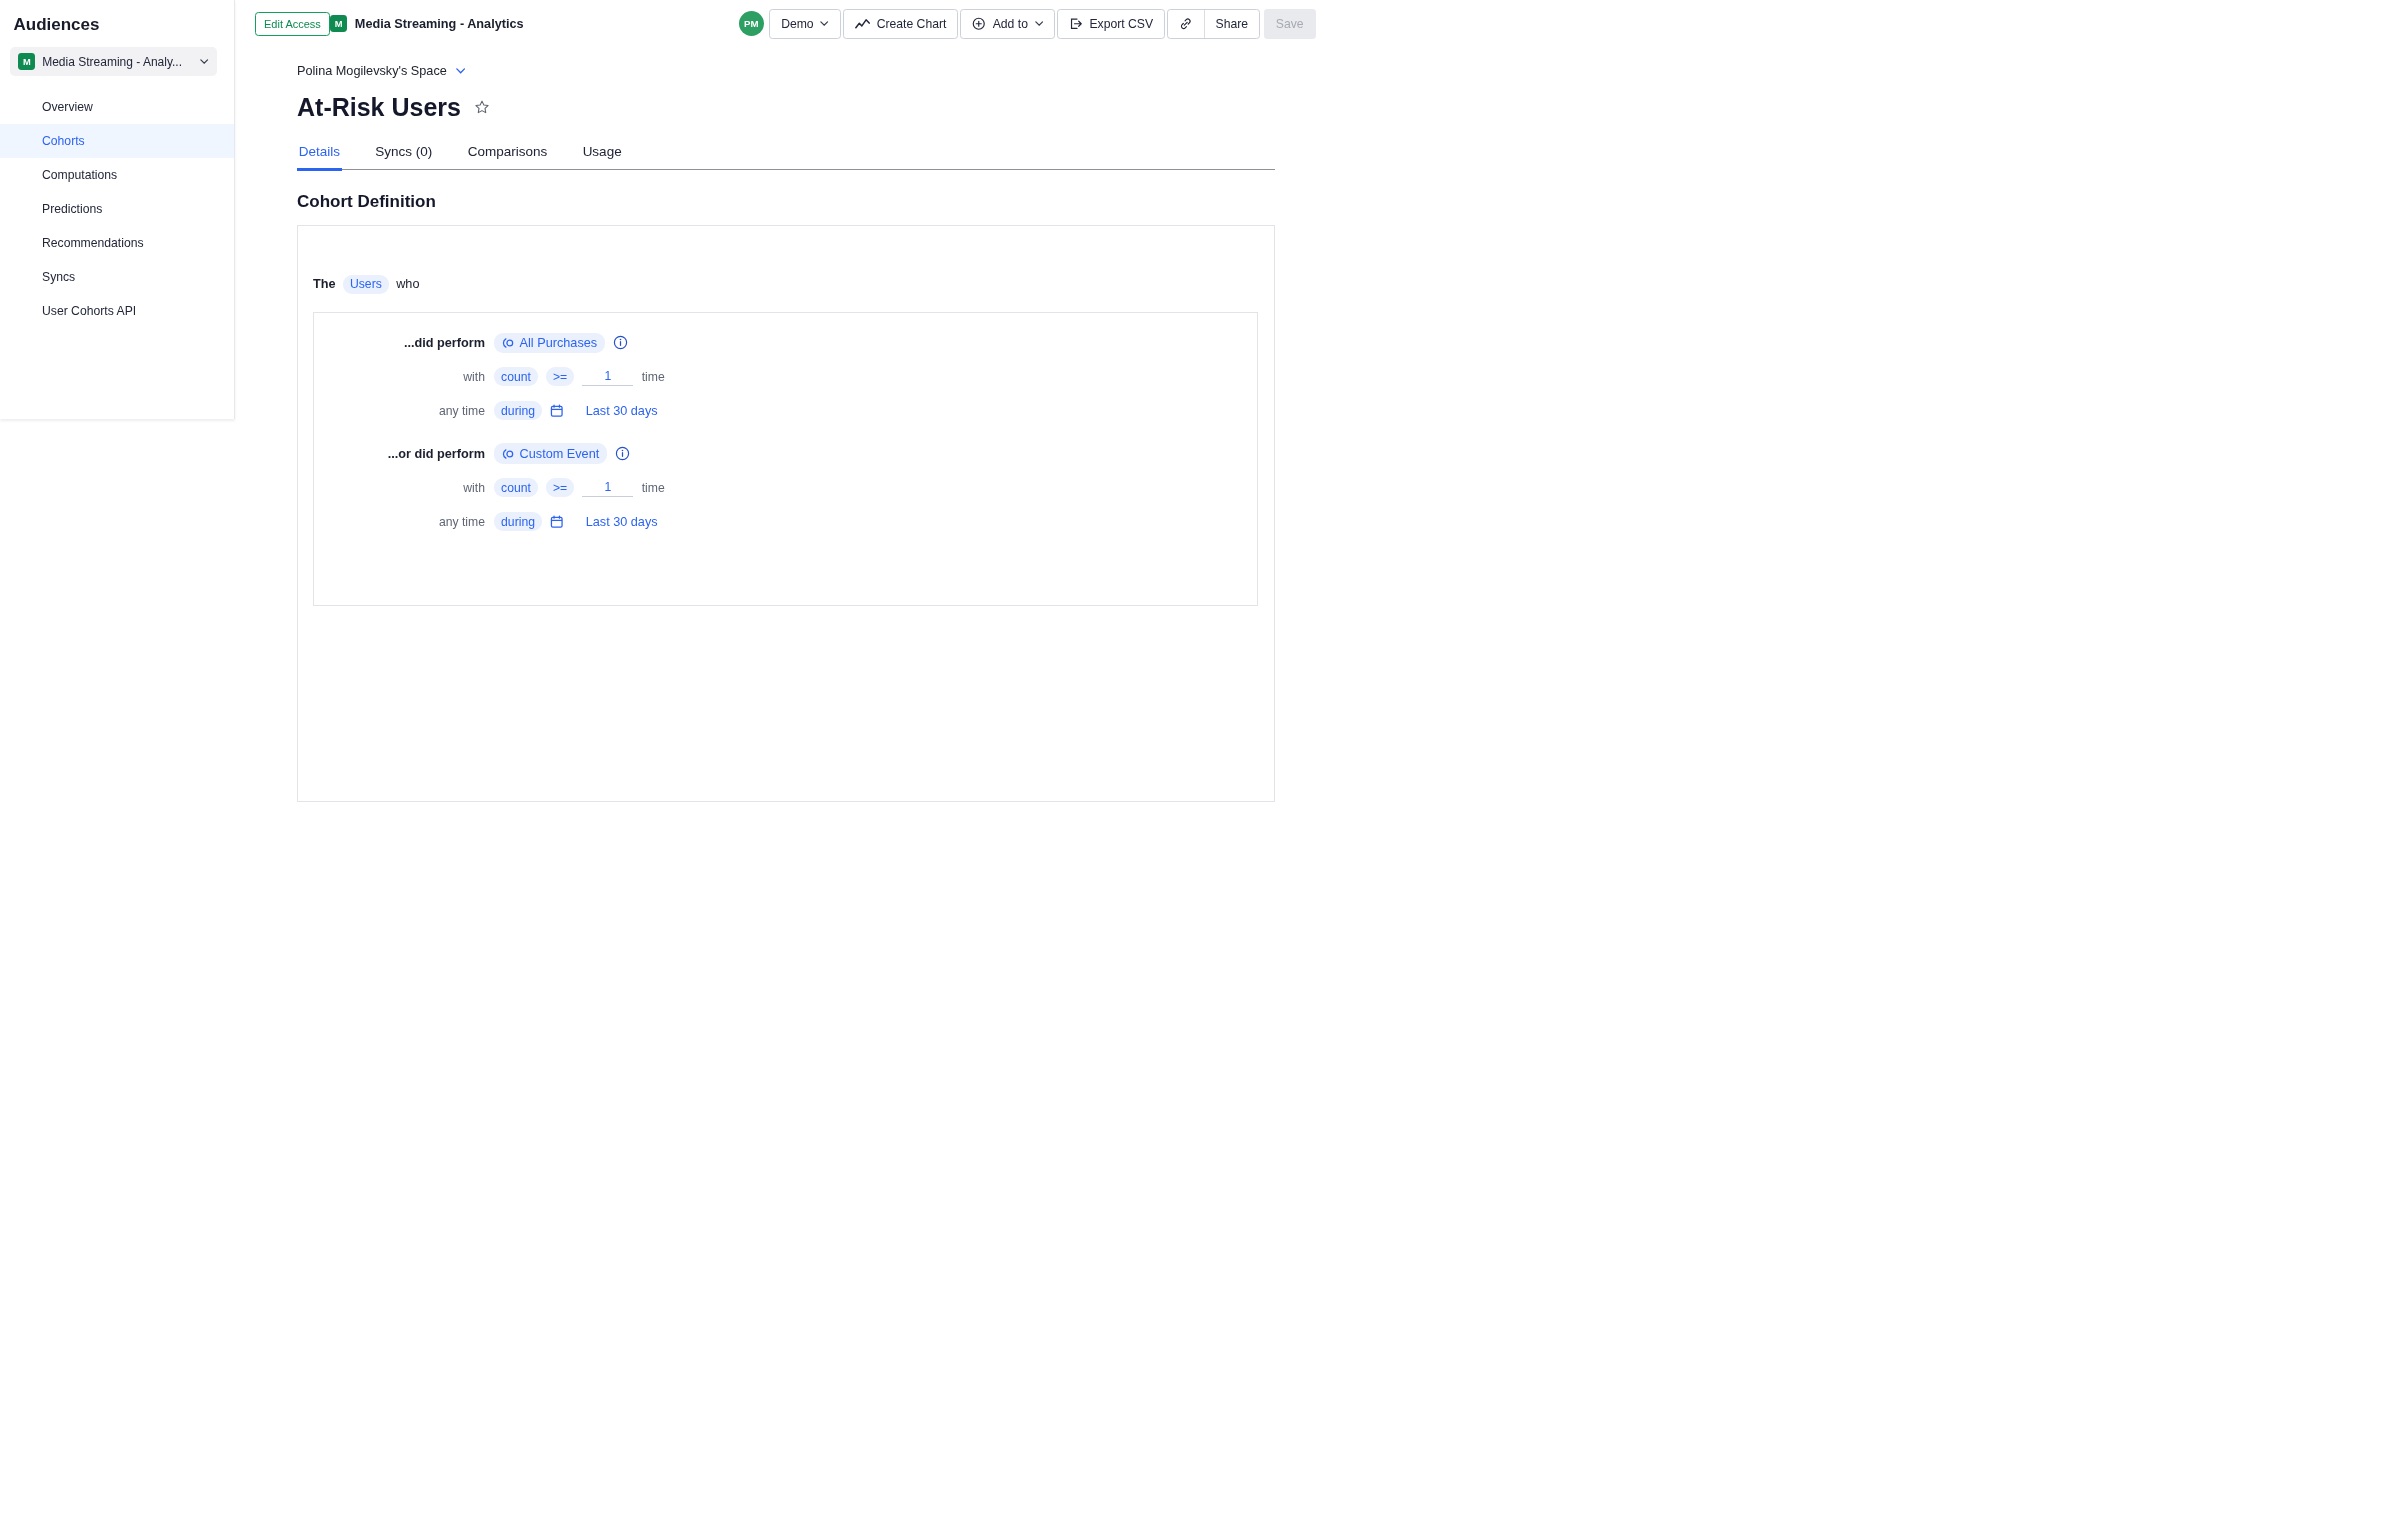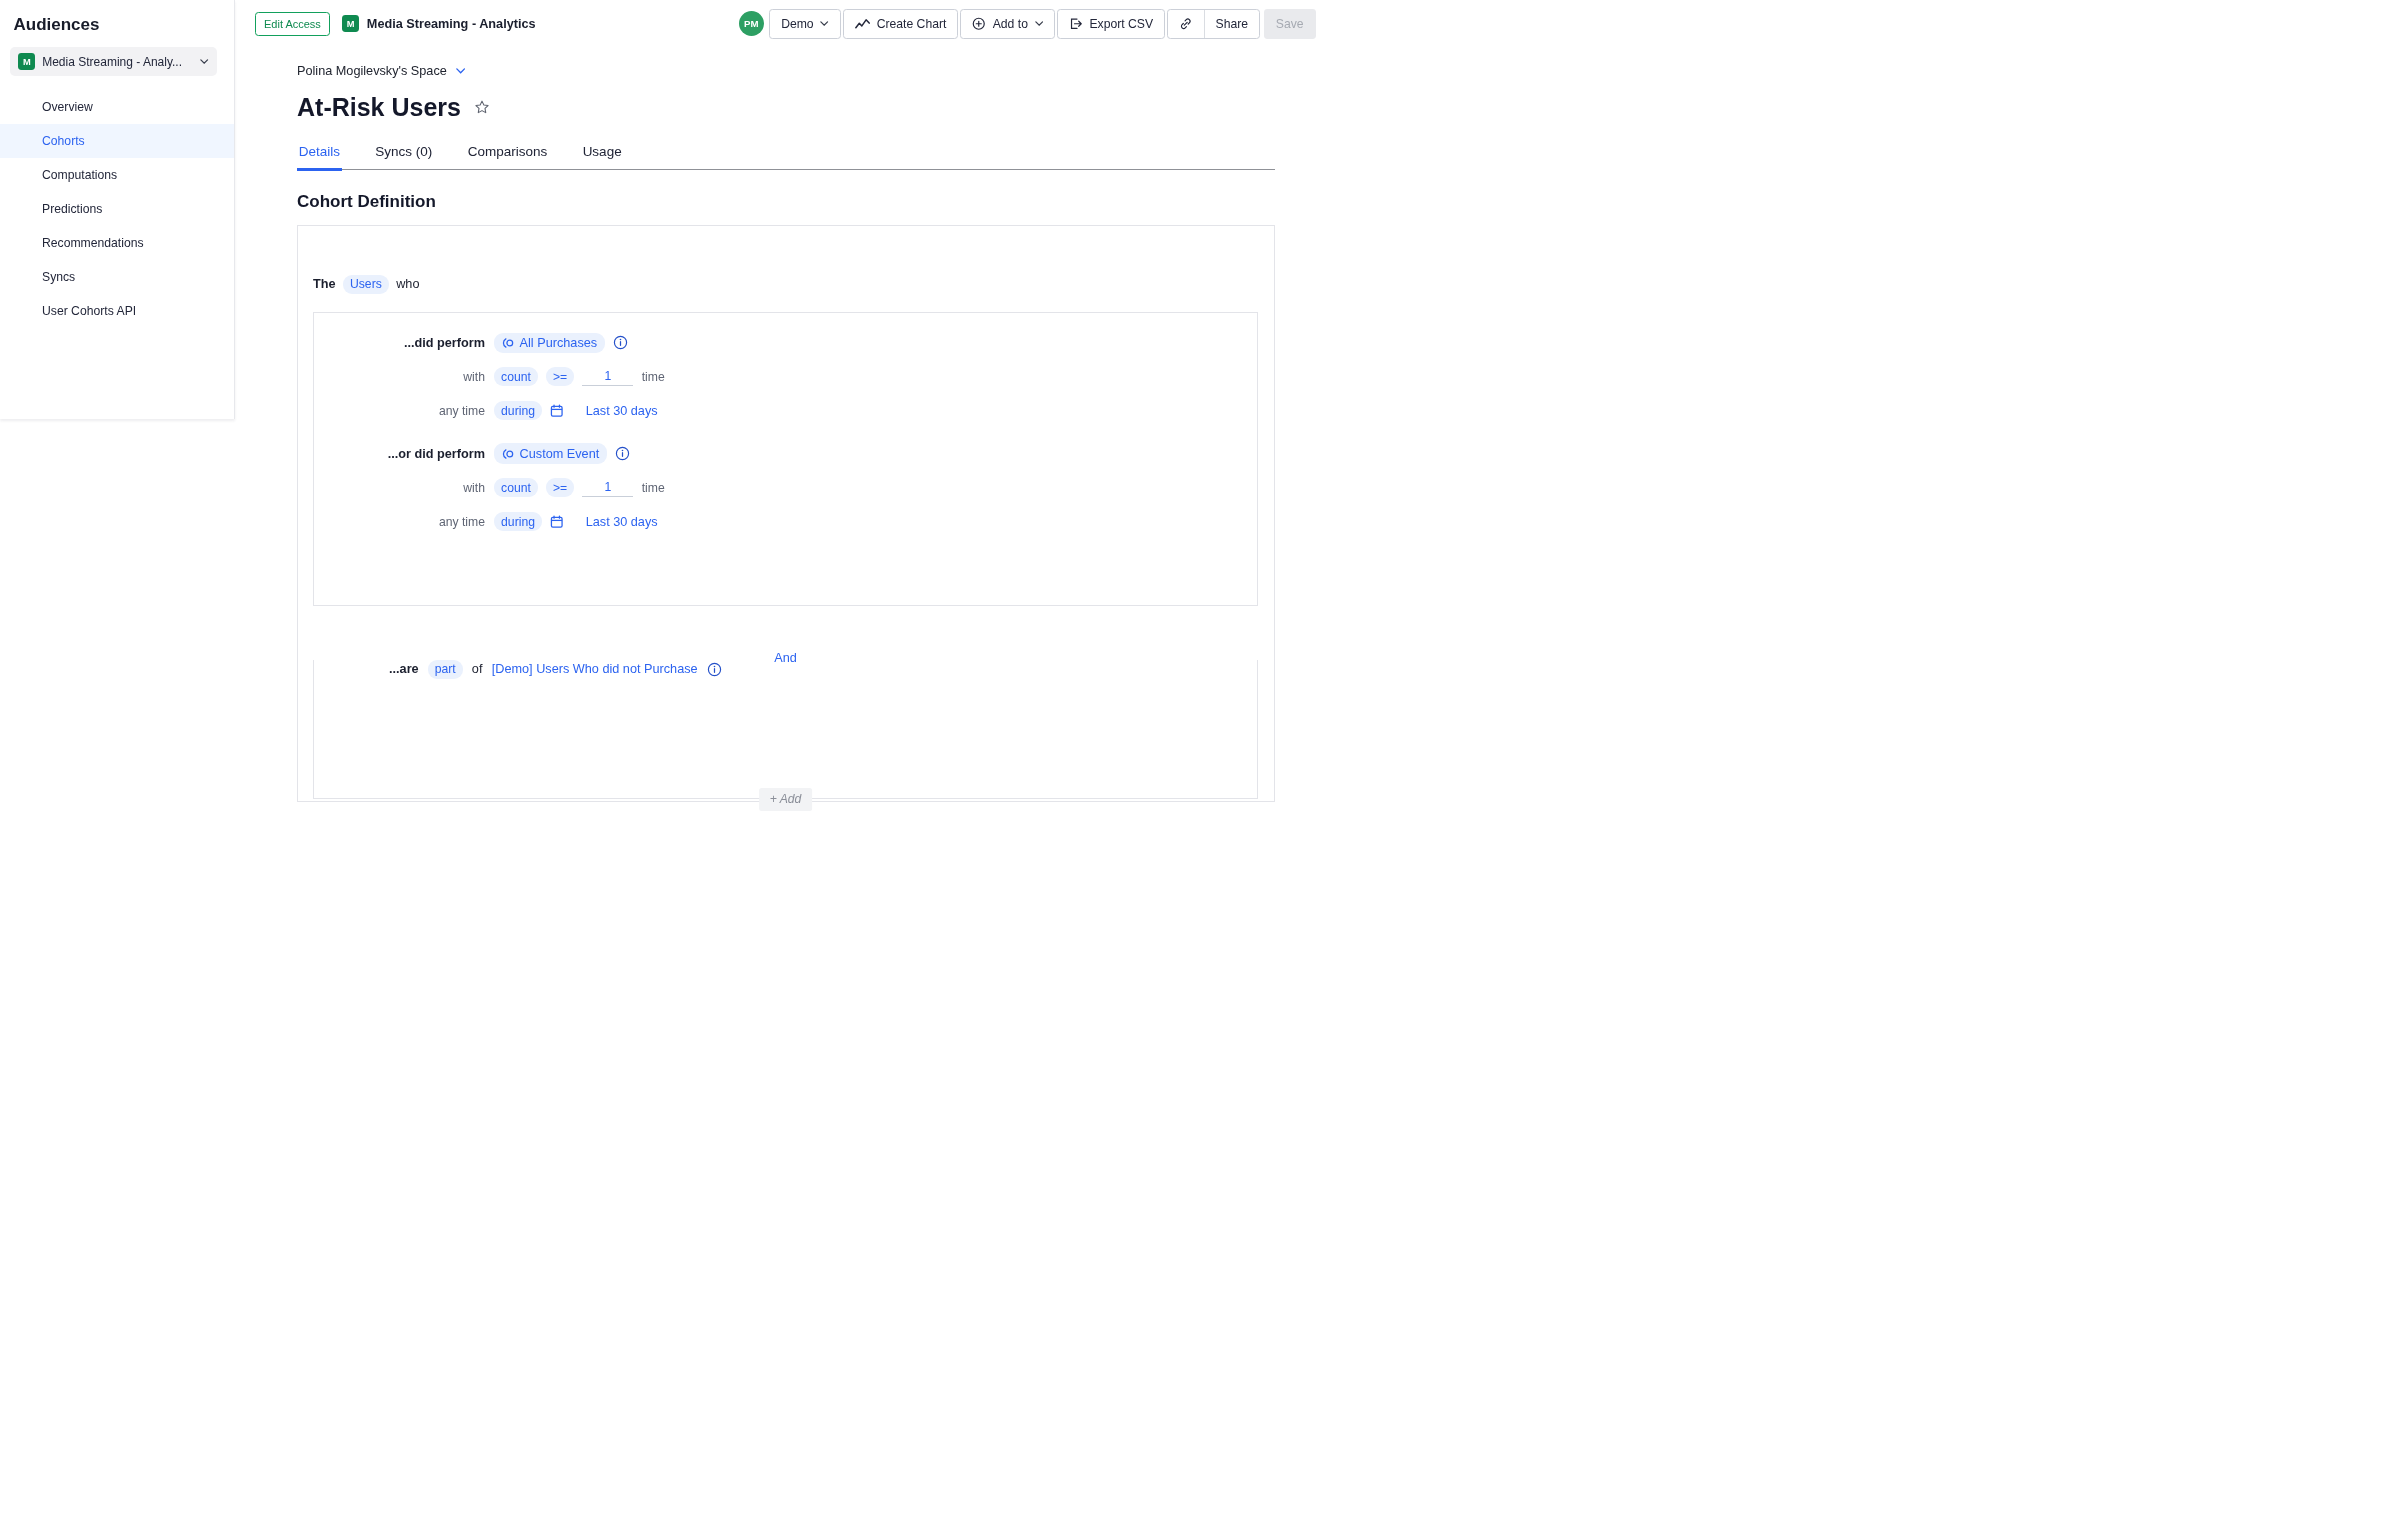--- a/index.html
+++ b/index.html
@@ -40,21 +40,21 @@
   .nav-item {
     height: 34px; display: flex; align-items: center;
     padding-left: 42px; font-size: 12.2px; color: #23273a; cursor: pointer;
   }
   .nav-item.active { color: #2c63f0; background: #f0f6ff; }
 
   
   .main { margin-left: 236px; }
   .topbar { height: 47px; display: flex; align-items: center; padding: 0 8.4px 0 18.6px; background: #fff; }
   .edit-access {
-    height: 24px; padding: 0 8.4px; margin-right: 12px;
+    height: 24px; padding: 0 8.4px; 
     border: 0.8px solid #12a05c; color: #0e8a4f; border-radius: 3.4px;
     font-size: 11px; background: #fff; display: flex; align-items: center; cursor: pointer;
   }
   .hdr-proj-icon {
     width: 17px; height: 17px; border-radius: 3.4px; margin-right: 7.6px;
     background: #0f8a50; color: #fff; font-size: 9.3px; font-weight: 700;
     display: flex; align-items: center; justify-content: center;
   }
   .hdr-title { font-size: 12.7px; font-weight: 600; color: #1b1f2e; }
   .topbar-right { margin-left: auto; display: flex; align-items: center; gap: 2px; }
@@ -377,38 +377,19 @@
                       <path d="M4.8 1.2v2.6M11.2 1.2v2.6" stroke="currentColor" stroke-width="1.5" stroke-linecap="round"></path>
                     </svg>
                 </span>
                 <span>Last 30 days</span>
               </span>
             </span>
           </div>
 
         </div>
 
-        <div class="clause-box2">
-          <span class="and-label">And</span>
-
-          <div class="are-row">
-            <span class="prefix">...are</span>
-            <span class="chip">part</span>
-            <span class="dark">of</span>
-            <span class="link-blue">[Demo] Users Who did not Purchase</span>
-            <span class="info">
-              <svg width="15" height="15" viewBox="0 0 18 18">
-                  <circle cx="9" cy="9" r="7.3" fill="none" stroke="currentColor" stroke-width="1.4"></circle>
-                  <path d="M9 8v4.3" stroke="currentColor" stroke-width="1.5" stroke-linecap="round"></path>
-                  <circle cx="9" cy="5.4" r="1" fill="currentColor"></circle>
-                </svg>
-            </span>
-          </div>
-
-          <span class="add-btn">+ Add</span>
-        </div>
 
       </div>
     </div>
 
   </div>
 </div>
 
 
 </body></html>

